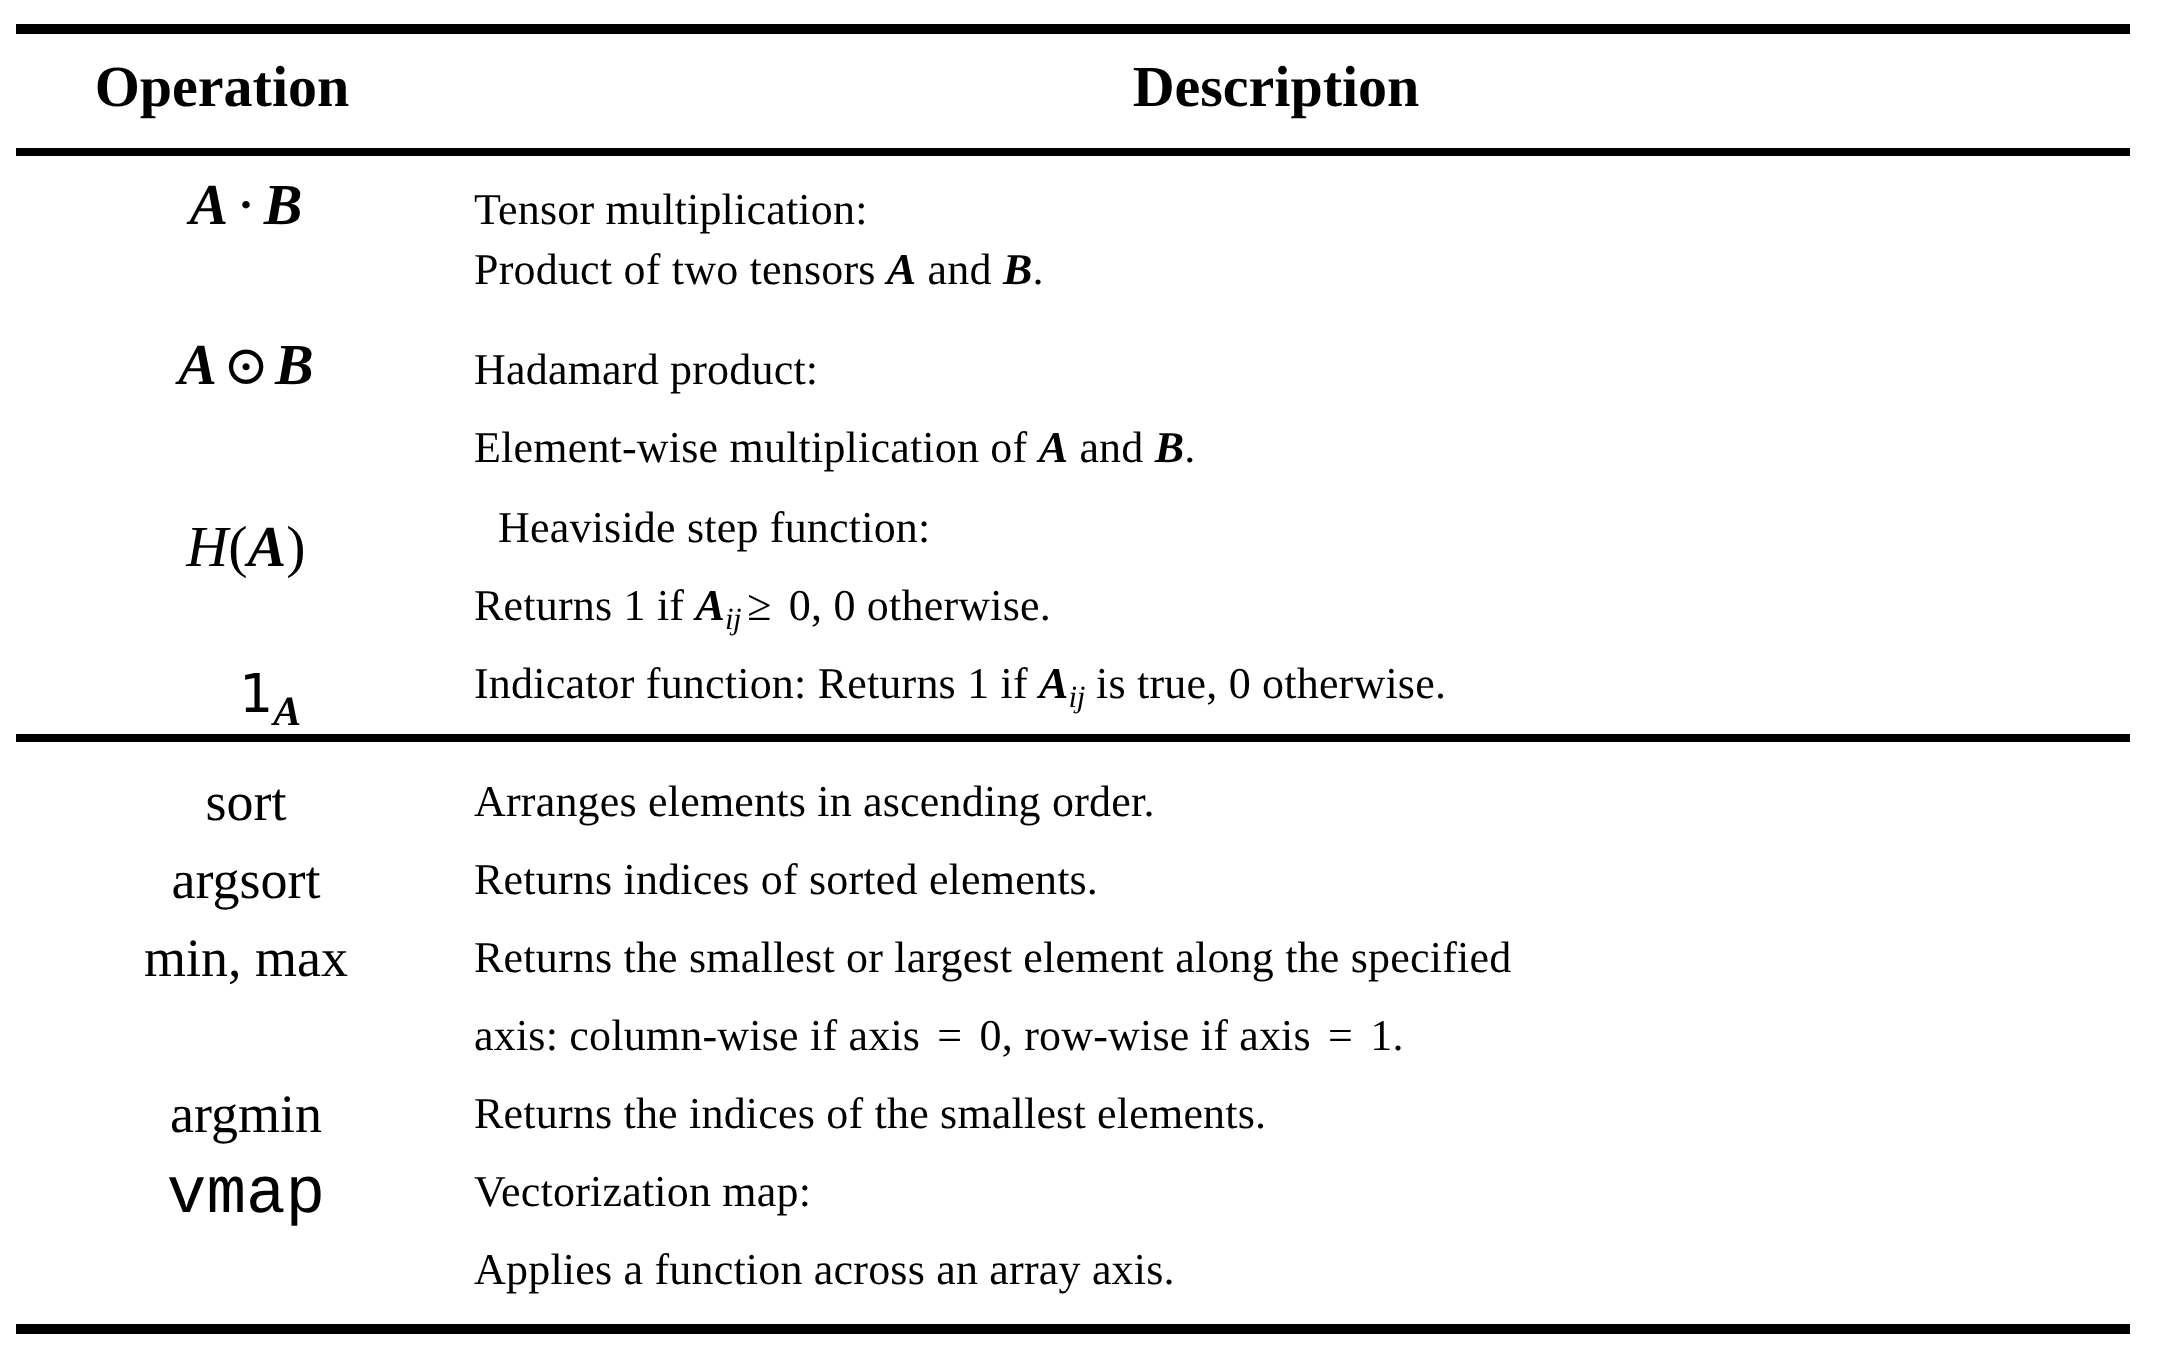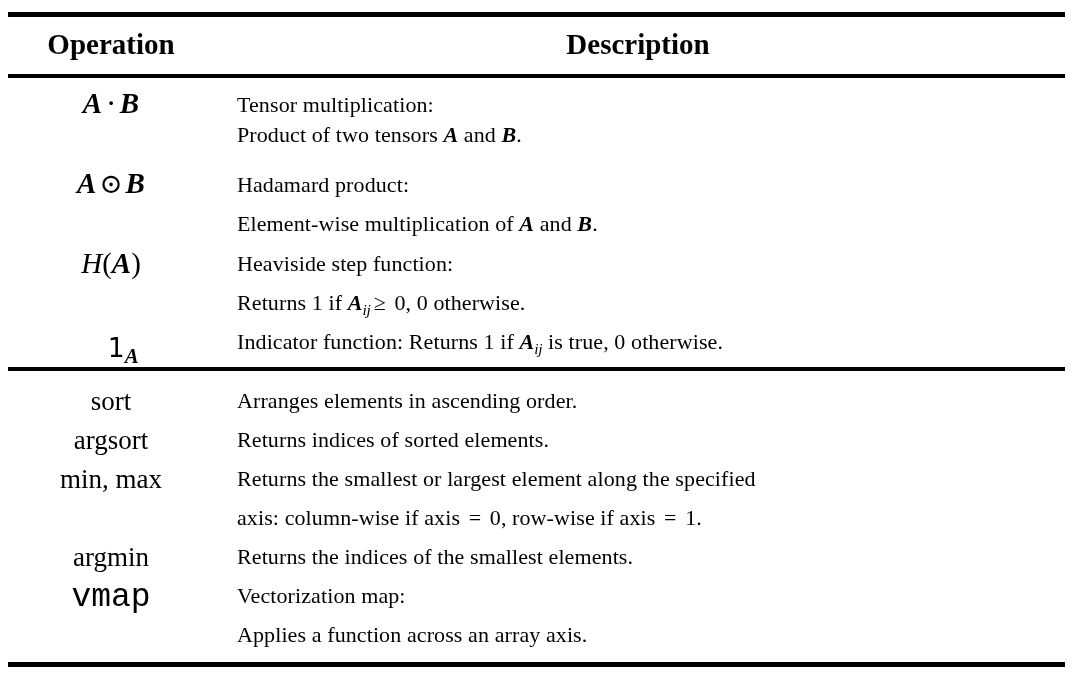--- a/index.html
+++ b/index.html
@@ -64,20 +64,21 @@
     letter-spacing: 0.1px;
   }
   .op-cell {
     position: absolute;
     left: 0px;
     width: 222px;
     text-align: center;
     font-size: 27px;
     line-height: 30px;
     white-space: nowrap;
+    padding-left: 12px;
   }
 
   
   .math {
     font-family: "Liberation Serif", "DejaVu Serif", serif;
     font-style: italic;
   }
   .mathbf {
     font-style: italic;
     font-weight: bold;
@@ -139,24 +140,24 @@
   </div>
   <div class="desc-line" style="top:90px;">Tensor multiplication:</div>
   <div class="desc-line" style="top:120px;"><span>Product of two tensors </span><span class="mathbf">A</span><span> and </span><span class="mathbf">B</span><span>.</span></div>
 
   <div class="op-cell op-math" style="top:168px;">
     <span class="mathbf">A</span><span class="opsym">⊙</span><span class="mathbf">B</span>
   </div>
   <div class="desc-line" style="top:170px;">Hadamard product:</div>
   <div class="desc-line" style="top:209px;"><span>Element-wise multiplication of </span><span class="mathbf">A</span><span> and </span><span class="mathbf">B</span><span>.</span></div>
 
-  <div class="op-cell op-math" style="top:248px;">
+  <div class="op-cell op-math" style="top:259px;">
     <span class="math">H</span><span class="math" style="font-style:normal;">(</span><span class="mathbf">A</span><span class="math" style="font-style:normal;">)</span>
   </div>
-  <div class="desc-line" style="top:249px;">Heaviside step function:</div>
+  <div class="desc-line" style="top:249px;margin-left:12px;">Heaviside step function:</div>
   <div class="desc-line" style="top:288px;"><span>Returns 1 if </span><span class="mathbf">A</span><span class="sub">ij</span><span class="rel">≥</span><span> 0, 0 otherwise.</span></div>
 
   <div class="op-cell op-math" style="top:332px;margin-left:12px;">
     <span class="bbone">1</span><span class="mathbf sub" style="font-size:0.72em;">A</span>
   </div>
   <div class="desc-line" style="top:327px;"><span>Indicator function: Returns 1 if </span><span class="mathbf">A</span><span class="sub">ij</span><span> is true, 0 otherwise.</span></div>
 
   <div class="op-cell" style="top:386px;">sort</div>
   <div class="desc-line" style="top:386px;">Arranges elements in ascending order.</div>
 

